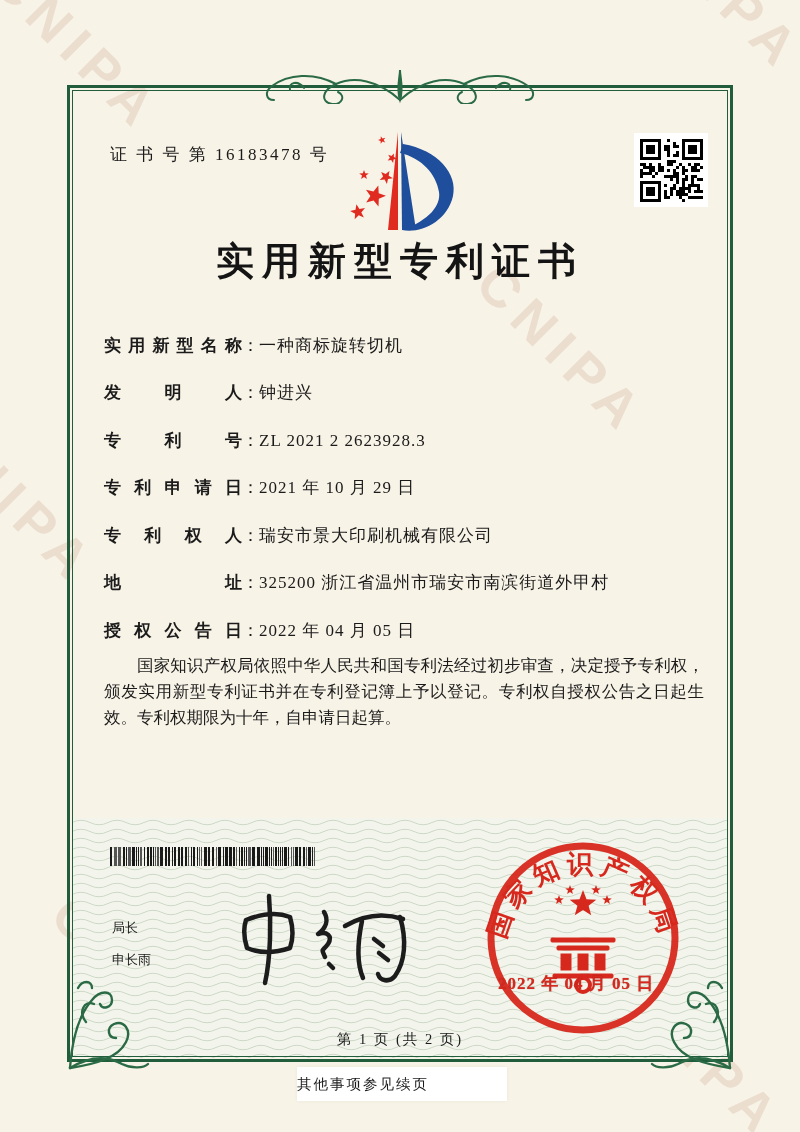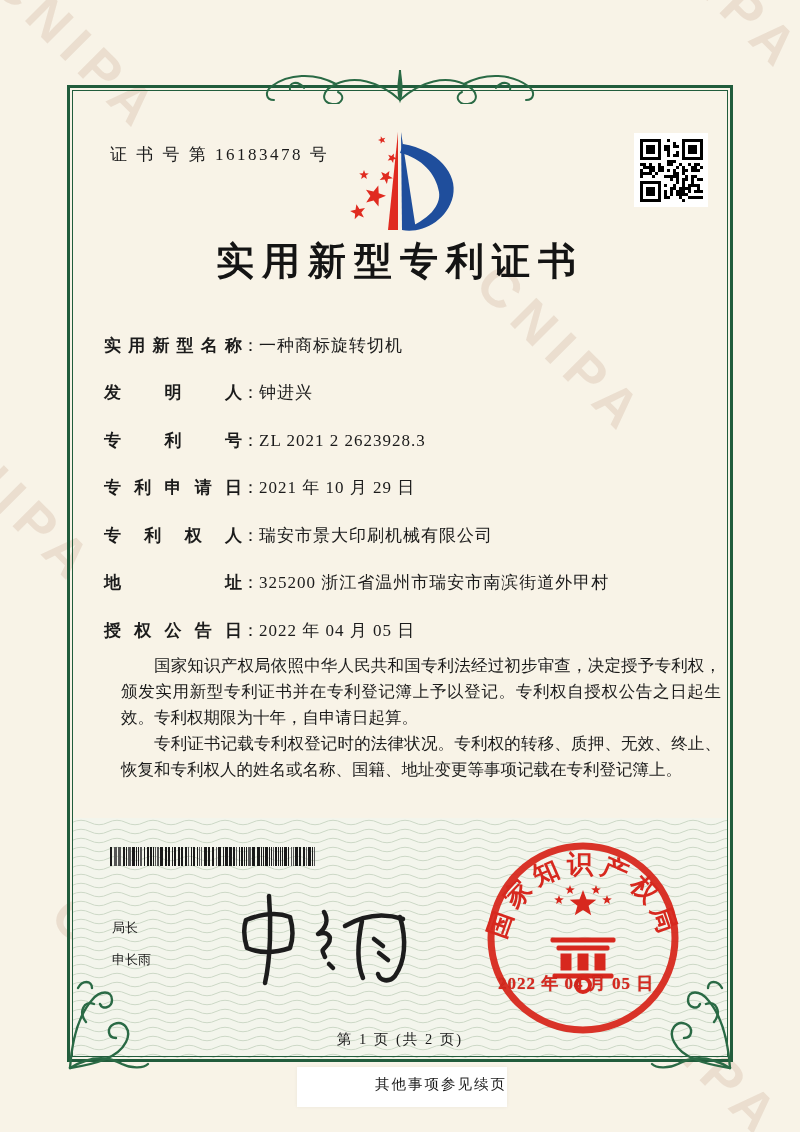--- a/index.html
+++ b/index.html
@@ -25,33 +25,33 @@
   
   .frow{position:absolute;left:104px;font-size:17px;white-space:nowrap;}
   .flabel{display:inline-block;width:138px;text-align:justify;text-align-last:justify;
           vertical-align:bottom;font-weight:bold;}
   .colon{display:inline-block;}
   .fvalue{letter-spacing:1px;}
   .grant2{position:absolute;left:326px;top:0;}
   .grant2 .glabel{letter-spacing:2px;}
   
   .bodytext{position:absolute;left:104px;top:653px;width:600px;font-size:16.5px;
-            line-height:26px;text-align:justify;margin-left:17px;}
+            line-height:26px;text-align:justify;}
   .bodytext p{margin:0;text-indent:2em;}
   
   .barcode{position:absolute;left:110px;top:847px;width:212px;height:19px;
            display:flex;align-items:stretch;}
   .barcode div{height:100%;}
   
   .signer{position:absolute;left:112px;top:912px;font-size:13px;line-height:32px;}
   
   .pagefoot{position:absolute;left:0;top:1030px;width:800px;text-align:center;
             font-size:14.5px;letter-spacing:2px;}
-  .contnote{position:absolute;left:297px;top:1067px;width:210px;height:40px;
-            background:#ffffff;text-align:right;line-height:34px;font-size:14.5px;
+  .contnote{position:absolute;left:297px;top:1067px;width:210px;height:34px;
+            background:#ffffff;text-align:left;line-height:34px;font-size:14.5px;
             letter-spacing:2px;box-shadow:0 0 4px rgba(0,0,0,0.05);}
   
   .sealdate{position:absolute;left:498px;top:972px;width:160px;font-size:17px;
             color:#d7281e;font-weight:bold;letter-spacing:1px;text-shadow:0 0 1px rgba(120,20,10,.6);}
   .qrbox{position:absolute;left:634px;top:133px;width:74px;height:74px;background:#fff;
          display:flex;align-items:center;justify-content:center;}
   svg{display:block;}
 </style>
 </head>
 <body>
@@ -271,21 +271,20 @@
 </div>
 <div class="frow" style="top:571px">
   <span class="flabel">地址</span><span class="colon">：</span><span class="fvalue">325200 浙江省温州市瑞安市南滨街道外甲村</span>
 </div>
 <div class="frow" style="top:619px;width:620px">
   <span class="flabel">授权公告日</span><span class="colon">：</span><span class="fvalue">2022 年 04 月 05 日</span>
 </div>
 
 <div class="bodytext">
   <p>国家知识产权局依照中华人民共和国专利法经过初步审查，决定授予专利权，颁发实用新型专利证书并在专利登记簿上予以登记。专利权自授权公告之日起生效。专利权期限为十年，自申请日起算。</p>
-  <p>专利证书记载专利权登记时的法律状况。专利权的转移、质押、无效、终止、恢复和专利权人的姓名或名称、国籍、地址变更等事项记载在专利登记簿上。</p>
 </div>
 
 <div class="barcode" id="barcode">
     <div style="width: 2px; background: rgb(26, 26, 26); margin-right: 2px;"></div>
     <div style="width: 3px; background: rgb(85, 85, 85); margin-right: 1px;"></div>
     <div style="width: 3px; background: rgb(85, 85, 85); margin-right: 2px;"></div>
     <div style="width: 2px; background: rgb(26, 26, 26); margin-right: 1px;"></div>
     <div style="width: 1px; background: rgb(26, 26, 26); margin-right: 1px;"></div>
     <div style="width: 3px; background: rgb(85, 85, 85); margin-right: 1px;"></div>
     <div style="width: 3px; background: rgb(26, 26, 26); margin-right: 1px;"></div>

